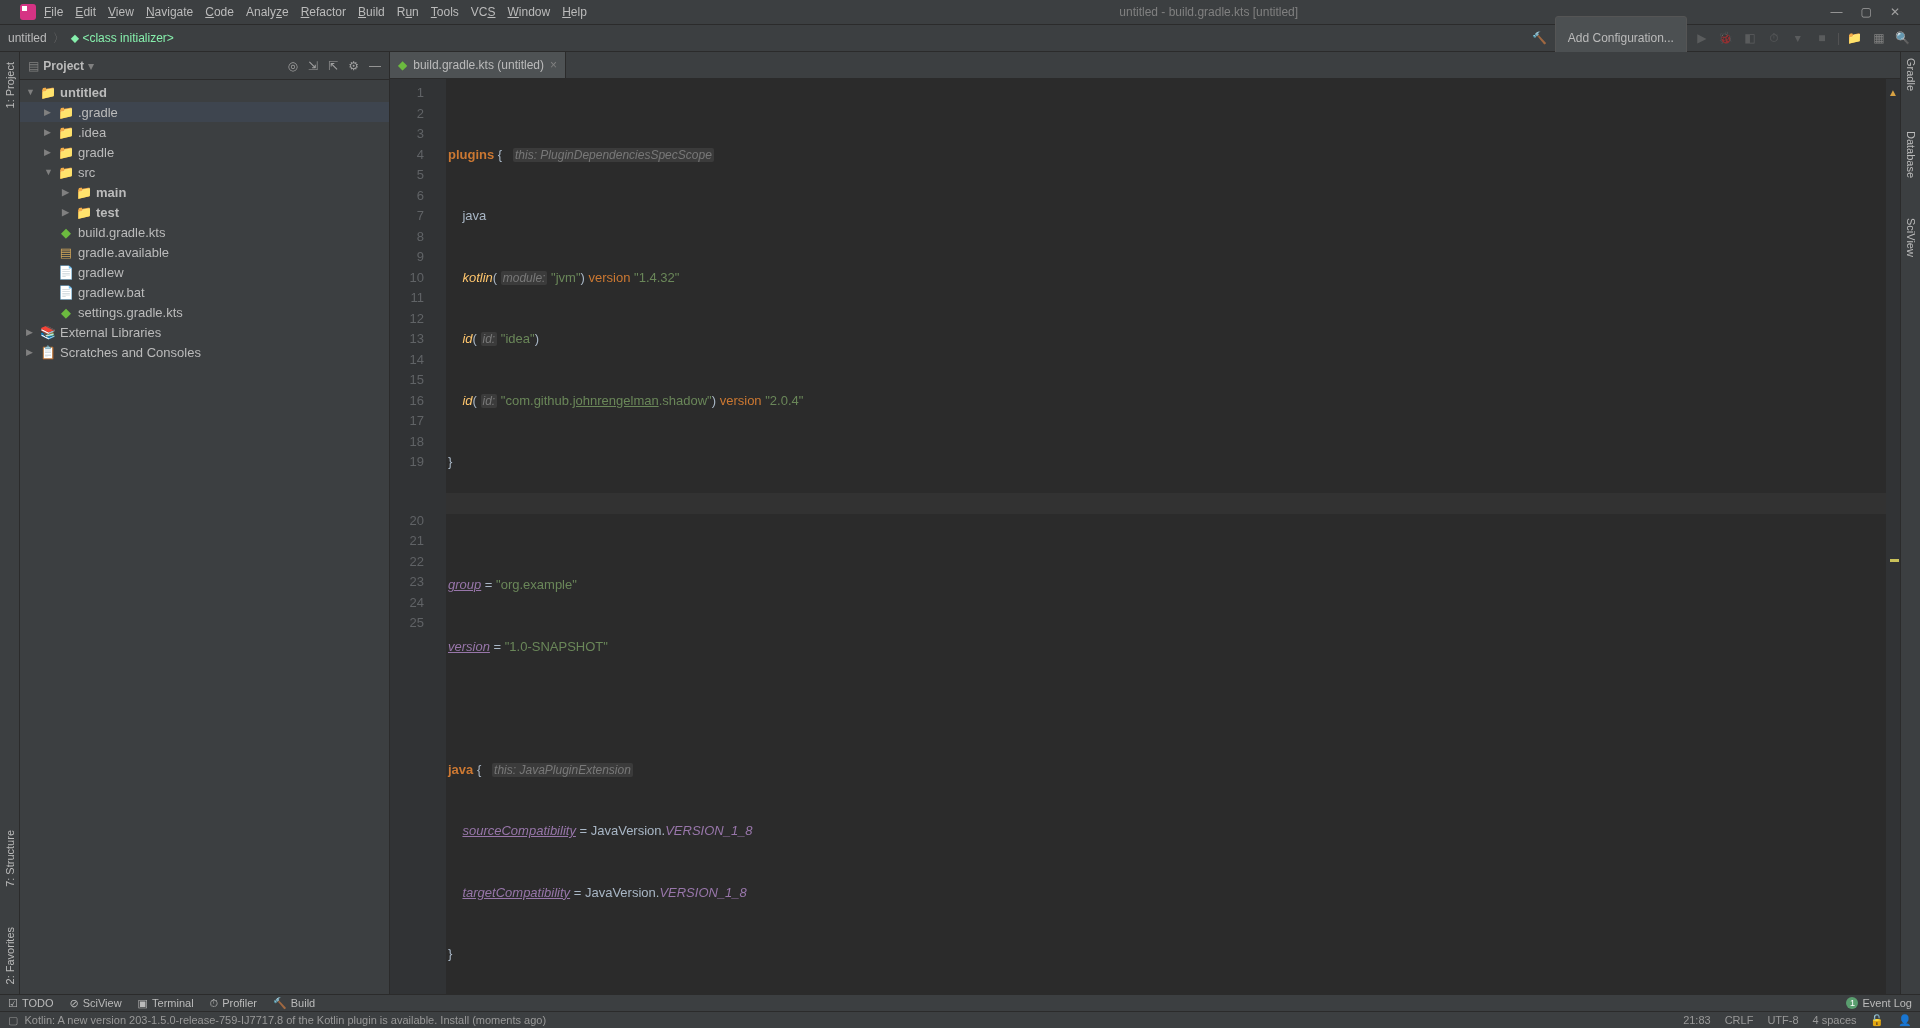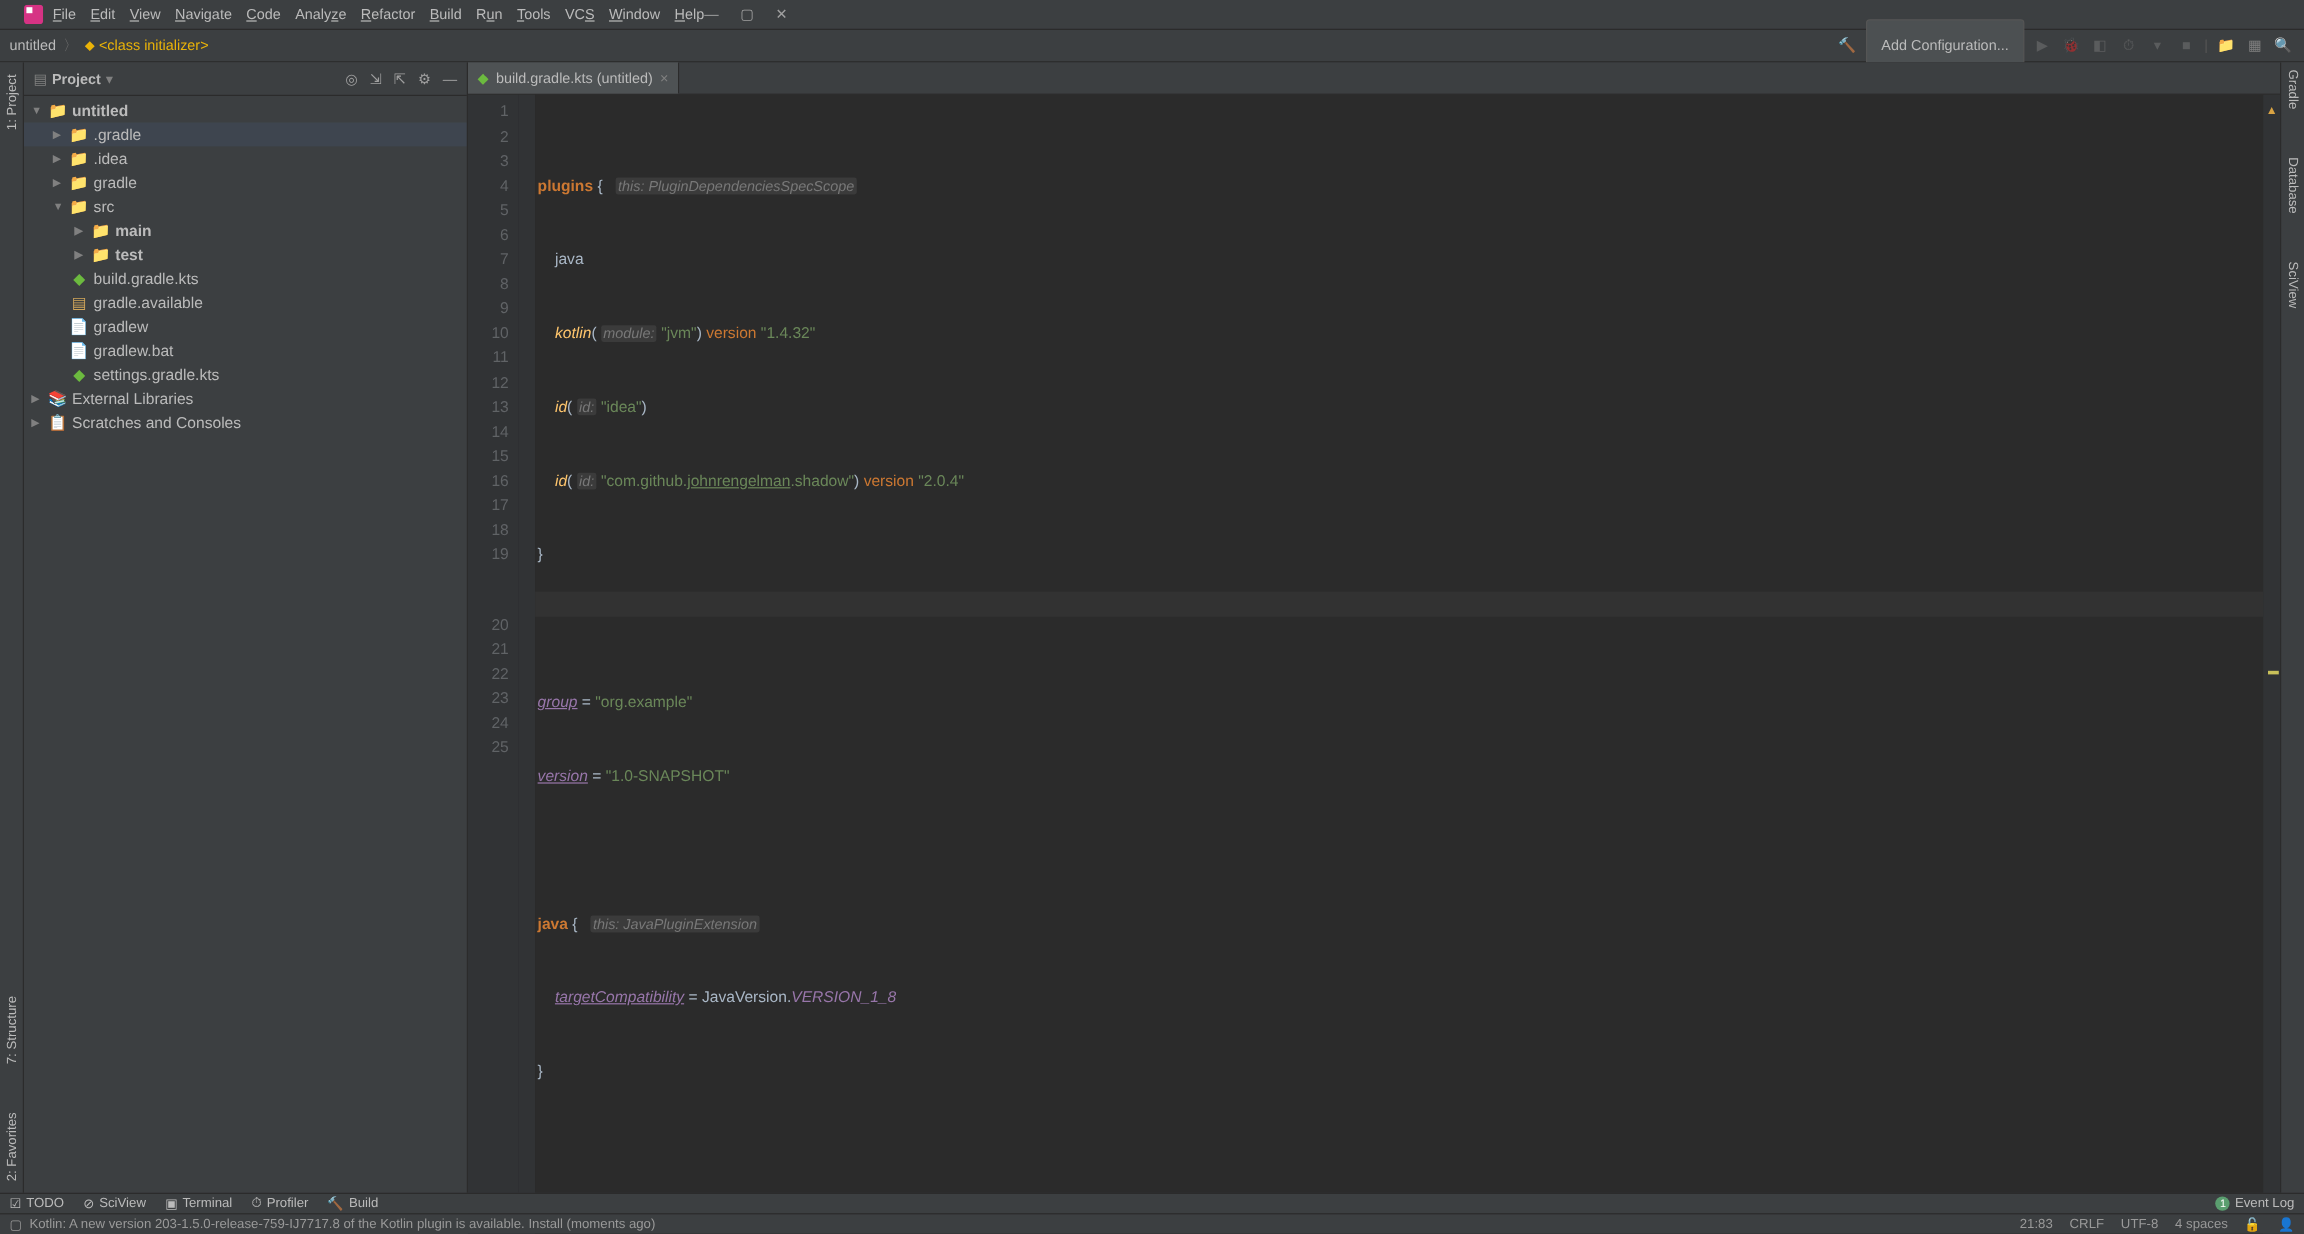--- a/index.html
+++ b/index.html
@@ -102,32 +102,33 @@
     <span class="menu-item"><span class="u">C</span>ode</span>
     <span class="menu-item">Analy<span class="u">z</span>e</span>
     <span class="menu-item"><span class="u">R</span>efactor</span>
     <span class="menu-item"><span class="u">B</span>uild</span>
     <span class="menu-item">R<span class="u">u</span>n</span>
     <span class="menu-item"><span class="u">T</span>ools</span>
     <span class="menu-item">VC<span class="u">S</span></span>
     <span class="menu-item"><span class="u">W</span>indow</span>
     <span class="menu-item"><span class="u">H</span>elp</span>
   </div>
+  <div class="title-center">untitled - build.gradle.kts [untitled]</div>
   <div class="win-controls">
     <span>—</span>
     <span>▢</span>
     <span>✕</span>
   </div>
 </div>
 
 <div class="navbar">
   <div class="breadcrumb">
     <span class="bc-item">untitled</span>
     <span class="bc-sep">〉</span>
-    <span class="bc-item" style="color:#eab308">⬥ <span>&lt;class initializer&gt;</span></span>
+    <span class="bc-item" style="color:#86efac">⬥ <span>&lt;class initializer&gt;</span></span>
   </div>
   <div class="nav-right">
     <span class="tool-icon green">🔨</span>
     <span class="config-btn">Add Configuration...</span>
     <span class="tool-icon dim">▶</span>
     <span class="tool-icon dim">🐞</span>
     <span class="tool-icon dim">◧</span>
     <span class="tool-icon dim">⏱</span>
     <span class="tool-icon dim">▾</span>
     <span class="tool-icon dim">■</span>
@@ -276,20 +277,21 @@
         <div class="code-line">    <span class="type">java</span></div>
         <div class="code-line">    <span class="fn">kotlin</span>( <span class="hint">module:</span> <span class="str">"jvm"</span>) <span class="kwn">version</span> <span class="str">"1.4.32"</span></div>
         <div class="code-line">    <span class="fn">id</span>( <span class="hint">id:</span> <span class="str">"idea"</span>)</div>
         <div class="code-line">    <span class="fn">id</span>( <span class="hint">id:</span> <span class="str">"com.github.</span><span class="str" style="text-decoration:underline">johnrengelman</span><span class="str">.shadow"</span>) <span class="kwn">version</span> <span class="str">"2.0.4"</span></div>
         <div class="code-line">}</div>
         <div class="code-line"> </div>
         <div class="code-line"><span class="prop">group</span> = <span class="str">"org.example"</span></div>
         <div class="code-line"><span class="prop">version</span> = <span class="str">"1.0-SNAPSHOT"</span></div>
         <div class="code-line"> </div>
         <div class="code-line"><span class="kw">java</span> {   <span class="hint">this: JavaPluginExtension</span></div>
+        <div class="code-line">    <span class="prop">sourceCompatibility</span> = <span class="type">JavaVersion.</span><span class="const">VERSION_1_8</span></div>
         <div class="code-line">    <span class="prop">targetCompatibility</span> = <span class="type">JavaVersion.</span><span class="const">VERSION_1_8</span></div>
         <div class="code-line">}</div>
         <div class="code-line"> </div>
         
         
         
         
         
         
         

